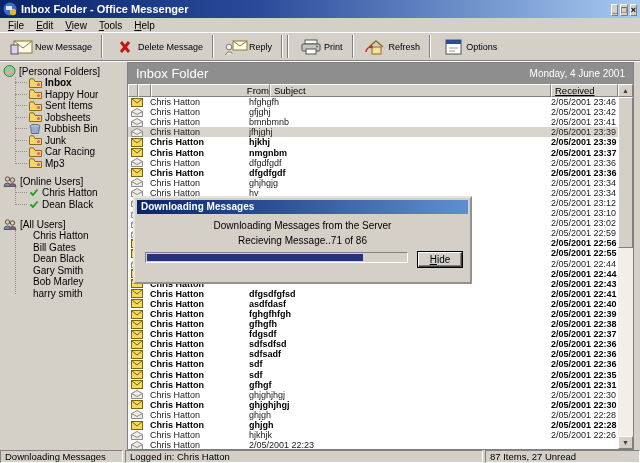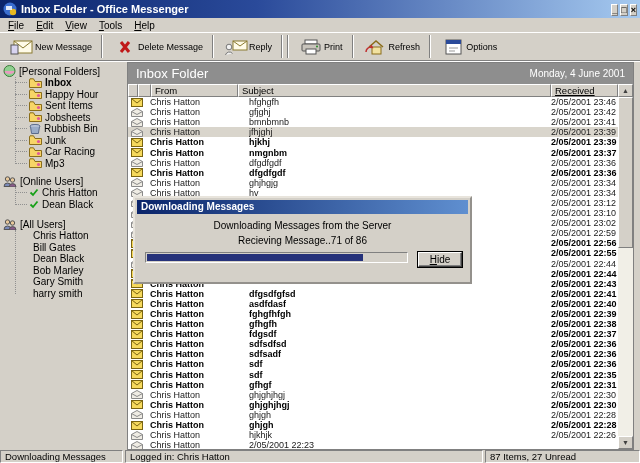--- a/index.html
+++ b/index.html
@@ -60,21 +60,21 @@
   .banner{position:absolute;left:0;top:0;right:0;height:21px;background:#8e8e8e;
     color:#ffffff;display:flex;align-items:center;}
   .banner .btitle{font-size:13px;padding-left:8px;flex:1;}
   .banner .bdate{font-size:10px;padding-right:8px;}
   .listheader{position:absolute;left:0;top:21px;height:13px;width:calc(100% - 15px);
     display:flex;background:#d4d0c8;}
   .hcell{box-sizing:border-box;border:1px solid;border-color:#ffffff #808080 #808080 #ffffff;
     font-size:9.5px;line-height:11px;padding-left:3px;color:#000;overflow:hidden;white-space:nowrap;}
   .hcell:nth-child(1){width:10px;}
   .hcell:nth-child(2){width:13px;}
-  .hcell:nth-child(3){width:87px;}
+  .hcell:nth-child(3){width:119px;text-align:right;}
   .hcell:nth-child(4){flex:1;}
   .hcell:nth-child(5){width:67px;text-decoration:underline;}
 
   #rows{position:absolute;left:0;top:34px;right:15px;bottom:0;overflow:hidden;background:#fff;}
   .msg-row{display:flex;align-items:center;height:10.1px;font-size:9px;line-height:10px;
     color:#1a1a1a;white-space:nowrap;}
   .msg-row.unread{font-weight:bold;color:#000;}
   .msg-row.selected{background:#d9d5cc;}
   .c-icon{width:22px;flex:0 0 auto;display:flex;padding-left:3px;box-sizing:border-box;}
   .c-from{width:99px;flex:0 0 auto;overflow:hidden;}
@@ -345,24 +345,24 @@
           <div class="tree-item noicon">
             <span>Chris Hatton</span>
           </div>
           <div class="tree-item noicon">
             <span>Bill Gates</span>
           </div>
           <div class="tree-item noicon">
             <span>Dean Black</span>
           </div>
           <div class="tree-item noicon">
+            <span>Gary Smith</span>
+          </div>
+          <div class="tree-item noicon">
             <span>Bob Marley</span>
-          </div>
-          <div class="tree-item noicon">
-            <span>Gary Smith</span>
           </div>
           <div class="tree-item noicon">
             <span>harry smith</span>
           </div>
         </div>
       </div>
     </div>
 
   <div class="mainpanel">
     <div class="banner">

